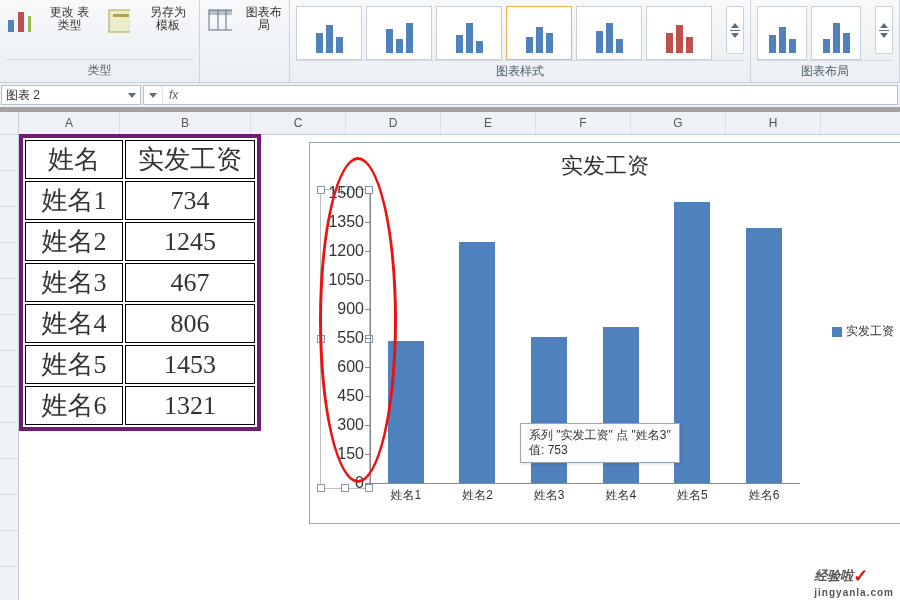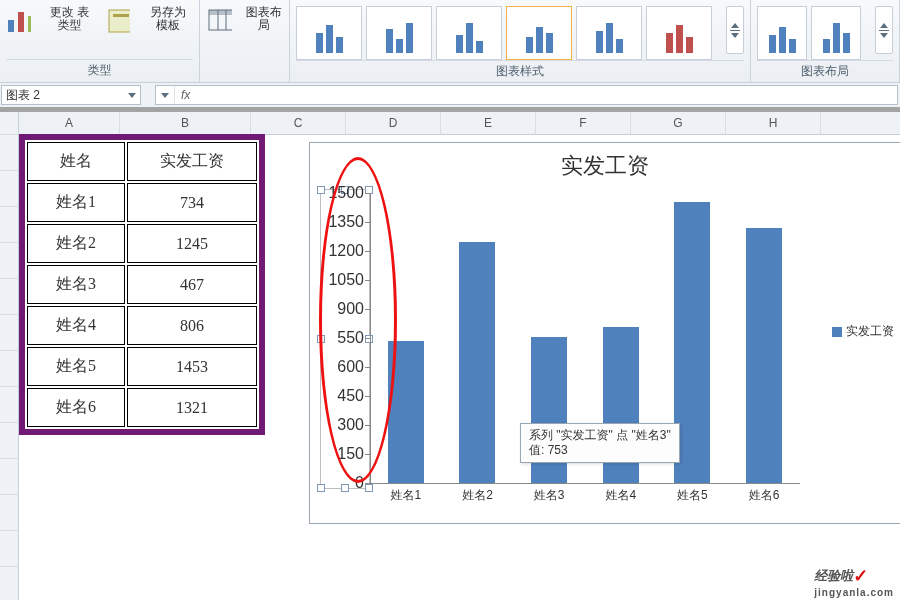--- a/index.html
+++ b/index.html
@@ -22,36 +22,36 @@
 .expander{width:16px;display:flex;flex-direction:column;justify-content:center;align-items:center;gap:2px;border:1px solid #c7cfd8;border-radius:2px;margin-left:4px;margin-top:4px;height:46px;background:#fff}
 .tri{width:0;height:0;border-left:4px solid transparent;border-right:4px solid transparent}
 .tri.up{border-bottom:5px solid #5d6f7e}
 .tri.down{border-top:5px solid #5d6f7e}
 .tri.bar{width:10px;height:1px;background:#5d6f7e;border:none}
 
 
 .fbar{height:24px;display:flex;align-items:stretch;border-bottom:5px solid #a3a3a3;background:#eef1f5}
 .namebox{width:130px;border:1px solid #b6c0cb;background:#fff;margin:2px 2px 2px 1px;display:flex;align-items:center;padding:0 4px;justify-content:space-between}
 .namebox .dd{width:0;height:0;border-left:4px solid transparent;border-right:4px solid transparent;border-top:5px solid #5d6f7e}
-.fx-area{flex:1;display:flex;align-items:center;border:1px solid #b6c0cb;background:#fff;margin:2px 2px 2px 12px}
+.fx-area{flex:1;display:flex;align-items:center;border:1px solid #b6c0cb;background:#fff;margin:2px 2px 2px 0}
 .fx-area .sep{width:18px;height:100%;display:flex;justify-content:center;align-items:center;border-right:1px solid #dfe4ea}
 .fx{font-style:italic;color:#666;padding:0 6px}
 
 
 .sheet{position:relative;height:494px;display:flex}
 .rowhdr{width:18px;background:#eef1f5;border-right:1px solid #c7cfd8}
 .rowhdr div{height:35px;border-bottom:1px solid #d9dee4}
 .rowhdr .top{height:22px}
 .cols{flex:1;position:relative}
 .colhdr{height:22px;display:flex;background:#eef1f5;border-bottom:1px solid #c7cfd8}
 .colhdr div{border-right:1px solid #d9dee4;text-align:center;line-height:22px;color:#555}
 .cA{width:100px}.cB{width:130px}.cC{width:94px}.cD{width:94px}.cE{width:94px}.cF{width:94px}.cG{width:94px}.cH{width:94px}
 
 
-.dtable{position:absolute;left:0;top:22px;border:6px solid #701a75;font-family:"SimSun",serif;font-size:16px}
+.dtable{position:absolute;left:0;top:22px;border:4px solid #701a75;font-family:"SimSun",serif;font-size:26px}
 .dtable td{border:1px solid #000;text-align:center;height:37px;padding:0}
 .dtable .c1{width:96px}.dtable .c2{width:128px}
 
 
 .chart-box{position:absolute;left:290px;top:30px;width:590px;height:380px;background:#fff;border:1px solid #9aa7b3}
 .chart-title{text-align:center;font-size:22px;font-family:"SimSun",serif;padding:8px 0 4px 0}
 .plot{position:absolute;left:60px;top:50px;width:430px;height:290px}
 .yaxis{position:absolute;left:12px;top:50px;width:46px;height:290px}
 .ytick{position:absolute;right:4px;font-size:16px;transform:translateY(-50%)}
 .axis-line{position:absolute;background:#888}

